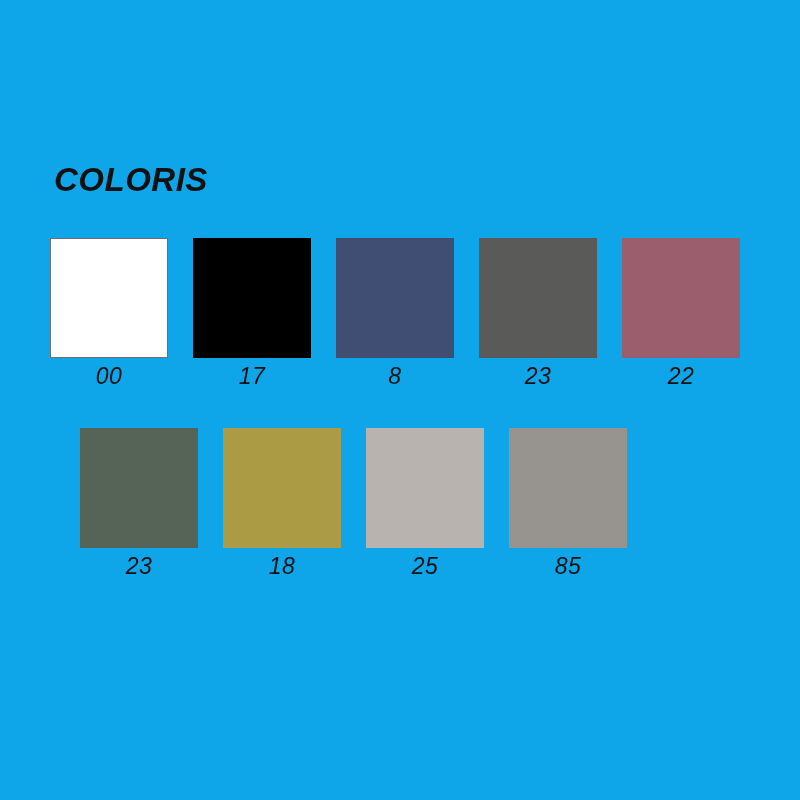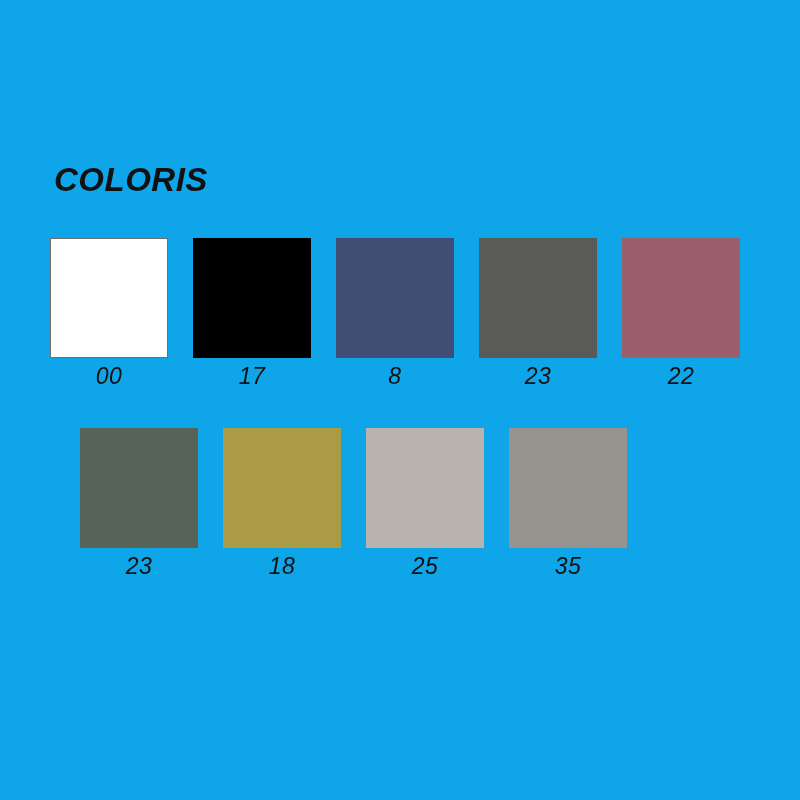--- a/index.html
+++ b/index.html
@@ -121,17 +121,17 @@
       <div class="swatch-cell">
         <div class="swatch-chip" title="mustard" style="background-color: rgb(170, 155, 68);"></div>
         <div class="swatch-label">18</div>
       </div>
       <div class="swatch-cell">
         <div class="swatch-chip" title="light warm grey" style="background-color: rgb(184, 179, 174);"></div>
         <div class="swatch-label">25</div>
       </div>
       <div class="swatch-cell">
         <div class="swatch-chip" title="medium warm grey" style="background-color: rgb(151, 148, 144);"></div>
-        <div class="swatch-label">35</div>
+        <div class="swatch-label">85</div>
       </div>
     </div>
 
 </div>
 
 </body></html>

